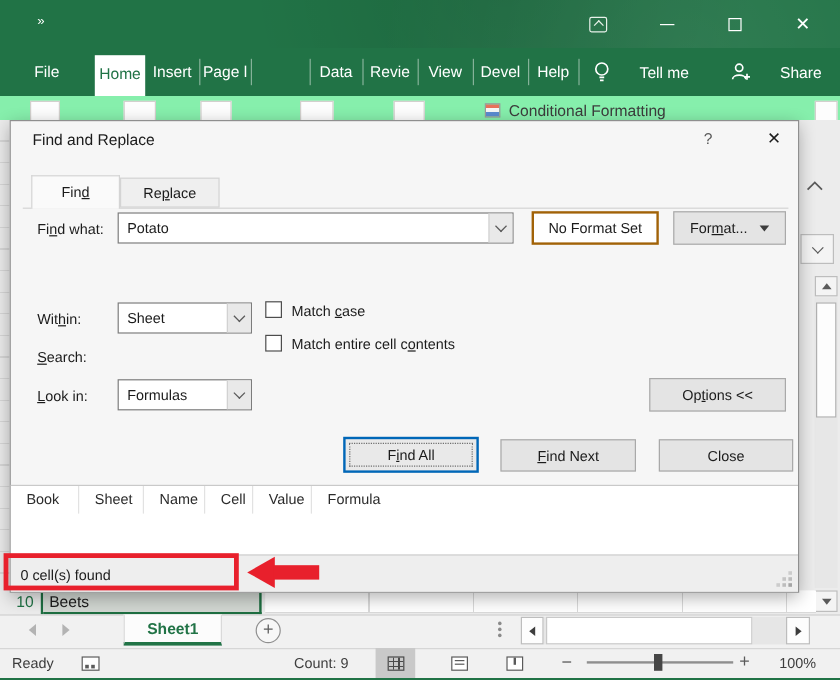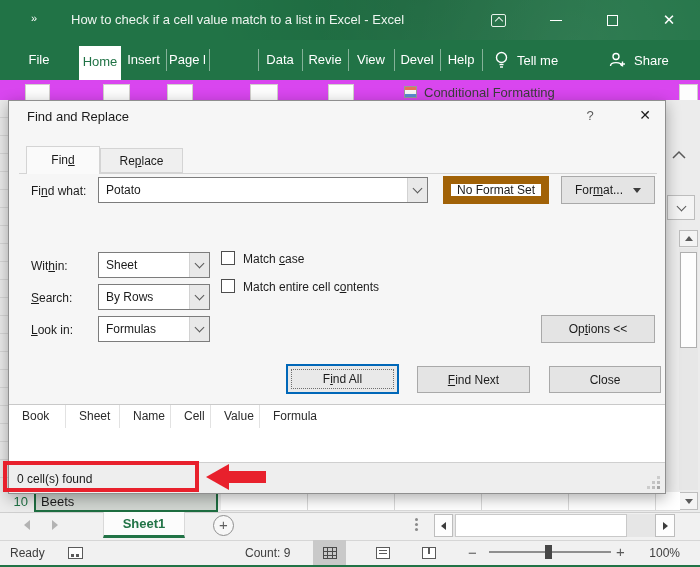--- a/index.html
+++ b/index.html
@@ -22,24 +22,24 @@
   .maxbox{width:11px;height:11px;border:1.3px solid #fff;}
 
   
   .rtabs{left:0;top:40px;width:700px;height:40px;background:#217346;}
   .rtab{position:absolute;top:40px;height:40px;line-height:40px;text-align:center;
         color:#fff;font-size:13px;cursor:default;}
   .rtab.active{top:46px;height:34px;line-height:32px;background:#fff;color:#217346;}
   .vsep{position:absolute;top:49px;width:1px;height:22px;background:rgba(255,255,255,.45);}
   .bulb{stroke:#fff;fill:none;stroke-width:1.4;}
   .tellwrap,.sharewrap{position:absolute;top:40px;height:40px;display:flex;align-items:center;
-        gap:8px;color:#fff;font-size:13px;}
-
-  
-  .rstrip{left:0;top:80px;width:700px;height:20px;background:#d946ef;}
+        gap:24px;color:#fff;font-size:13px;}
+
+  
+  .rstrip{left:0;top:80px;width:700px;height:20px;background:#86efac;}
   .ghost{position:absolute;top:4px;height:18px;background:#fdfdfd;border:1px solid #d2d0cd;}
   .cficon{position:absolute;top:6px;width:13px;height:12px;border:1px solid #9a9a9a;
      background:linear-gradient(180deg,#e8715a 0 34%,#f7f7f7 34% 66%,#5b8bd0 66% 100%);}
   .cftext{position:absolute;top:5px;font-size:13px;color:#3c3c3c;white-space:nowrap;}
 
   
   .wsleft{left:0;top:100px;width:8px;height:394px;background:#ebebeb;
      background-image:repeating-linear-gradient(180deg,transparent 0 17px,#d7d7d7 17px 18px);}
   .wsright{left:666px;top:100px;width:34px;height:412px;background:#ececec;}
   .sbtrack{left:679px;top:248px;width:19px;height:242px;background:#e7e7e7;}
@@ -90,21 +90,21 @@
        box-shadow:0 4px 14px rgba(0,0,0,.32);}
   .din{position:absolute;font-size:12px;color:#1b1b1b;}
   .dtab{position:absolute;font-size:12px;color:#1b1b1b;text-align:center;cursor:default;}
   .dtab.on{background:#fafafa;border:1px solid #d4d4d4;border-bottom:none;z-index:2;padding-top:6px;}
   .dtab.off{background:#efefef;border:1px solid #d4d4d4;padding-top:5px;}
   .tabline{left:10px;top:72px;width:638px;height:1px;background:#d4d4d4;}
   .u{text-decoration:underline;}
   .combo{background:#fff;border:1px solid #7c7c7c;display:flex;align-items:stretch;font-size:12px;color:#1b1b1b;}
   .combo .val{flex:1;display:flex;align-items:center;padding-left:7px;}
   .combo .dd{width:20px;background:#e9e9e9;border-left:1px solid #d2d2d2;display:flex;align-items:center;justify-content:center;}
-  .nfs{background:#fff;border:8px solid #a16207;display:flex;align-items:center;justify-content:center;font-size:12px;color:#1b1b1b;}
+  .nfs{background:#fff;border:2px solid #a16207;display:flex;align-items:center;justify-content:center;font-size:12px;color:#1b1b1b;}
   .wbtn{background:#e4e4e4;border:1px solid #a9a9a9;display:flex;align-items:center;justify-content:center;
         font-size:12px;color:#1b1b1b;cursor:default;}
   .wbtn.def{border:2px solid #0067b8;background:#e9e9e9;position:relative;}
   .wbtn.def:before{content:"";position:absolute;inset:3px;border:1px dotted #6f6f6f;}
   .caret{width:0;height:0;border-left:4px solid transparent;border-right:4px solid transparent;
          border-top:5px solid #3c3c3c;margin-left:10px;}
   .cbx{width:14px;height:14px;background:#fff;border:1px solid #4d4d4d;}
   .results{left:0px;top:303px;width:656px;height:58px;background:#fff;border-top:1px solid #c9c9c9;}
   .rescol{float:left;height:23px;border-right:1px solid #e2e2e2;padding:4px 0 0 13px;font-size:12px;color:#2b2b2b;}
   .dstatus{left:0px;top:361px;width:656px;height:31px;background:#eeeeee;border-top:1px solid #cfcfcf;}
@@ -118,21 +118,20 @@
      border-top:13px solid transparent;border-bottom:13px solid transparent;border-right:23px solid #e8202c;}
   .redarrow .tail{position:absolute;left:22px;top:7px;width:38px;height:12px;background:#e8202c;}
 </style>
 </head>
 <body>
 
 <div id="win">
 
   <div class="A titlebar">
     <div class="A qat" style="left:31px;top:12px;">»</div>
-    <div class="A ttl" style="left:71px;top:12px;">How to check if a cell value match to a list in Excel - Excel</div>
     <div class="A wc" style="left:488px;top:12px;width:20px;height:16px;">
       <span class="rdbox"></span>
     </div>
     <div class="A wc" style="left:546px;top:12px;width:20px;height:16px;">
       <span class="minline"></span>
     </div>
     <div class="A wc" style="left:602px;top:12px;width:20px;height:16px;">
       <span class="maxbox"></span>
     </div>
     <div class="A wc" style="left:659px;top:10px;width:20px;height:20px;font-size:15px;">✕</div>
@@ -275,26 +274,20 @@
     </div>
     <div class="combo A" style="left:89px;top:151px;width:112px;height:26px;">
       <span class="val">Sheet</span>
       <span class="dd">
           <i class="chev"></i>
         </span>
     </div>
     <div class="din" style="left:22px;top:190px;">
       <span></span><span class="u">S</span><span>earch:</span>
     </div>
-    <div class="combo A" style="left:89px;top:183px;width:112px;height:26px;">
-      <span class="val">By Rows</span>
-      <span class="dd">
-          <i class="chev"></i>
-        </span>
-    </div>
     <div class="din" style="left:22px;top:222px;">
       <span></span><span class="u">L</span><span>ook in:</span>
     </div>
     <div class="combo A" style="left:89px;top:215px;width:112px;height:26px;">
       <span class="val">Formulas</span>
       <span class="dd">
           <i class="chev"></i>
         </span>
     </div>
 

